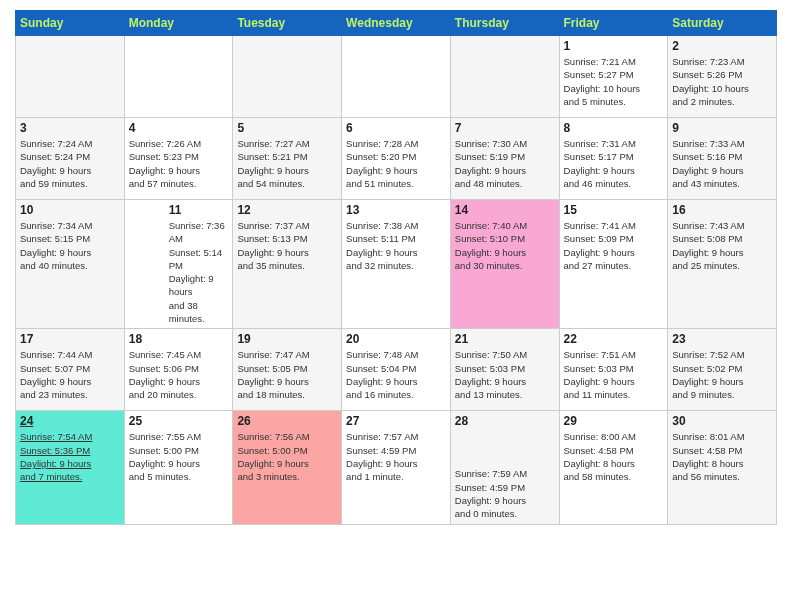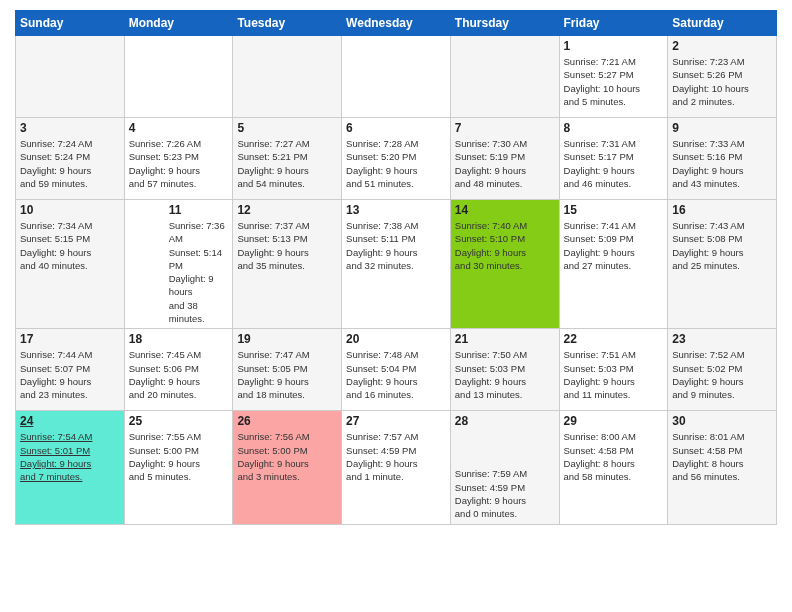--- a/index.html
+++ b/index.html
@@ -50,21 +50,21 @@
       font-size: 13px;
       color: #555;
     }
     table {
       width: 100%;
       border-collapse: collapse;
       table-layout: fixed;
     }
     th {
       background-color: #1565C0;
-      color: #ffffff;
+      color: #bef264;
       font-size: 12px;
       font-weight: bold;
       padding: 5px 4px;
       text-align: left;
       border: 1px solid #1565C0;
     }
     td {
       border: 1px solid #ccc;
       vertical-align: top;
       padding: 3px 4px;
@@ -207,21 +207,21 @@
 Daylight: 9 hours
 and 35 minutes.</div>
           </td>
           <td style="background: rgb(255, 255, 255);">
             <span class="day-num">13</span>
             <div class="day-info" style="white-space: pre-line;">Sunrise: 7:38 AM
 Sunset: 5:11 PM
 Daylight: 9 hours
 and 32 minutes.</div>
           </td>
-          <td style="background: #84cc16;">
+          <td style="background: #f9a8d4;">
             <span class="day-num">14</span>
             <div class="day-info" style="white-space: pre-line;">Sunrise: 7:40 AM
 Sunset: 5:10 PM
 Daylight: 9 hours
 and 30 minutes.</div>
           </td>
           <td style="background: rgb(255, 255, 255);">
             <span class="day-num">15</span>
             <div class="day-info" style="white-space: pre-line;">Sunrise: 7:41 AM
 Sunset: 5:09 PM
@@ -284,21 +284,21 @@
             <div class="day-info" style="white-space: pre-line;">Sunrise: 7:52 AM
 Sunset: 5:02 PM
 Daylight: 9 hours
 and 9 minutes.</div>
           </td>
         </tr>
         <tr>
           <td style="background: #5eead4; text-decoration: underline;">
             <span class="day-num">24</span>
             <div class="day-info" style="white-space: pre-line;">Sunrise: 7:54 AM
-Sunset: 5:01 PM
+Sunset: 5:36 PM
 Daylight: 9 hours
 and 7 minutes.</div>
           </td>
           <td style="background: rgb(255, 255, 255);">
             <span class="day-num">25</span>
             <div class="day-info" style="white-space: pre-line;">Sunrise: 7:55 AM
 Sunset: 5:00 PM
 Daylight: 9 hours
 and 5 minutes.</div>
           </td>

